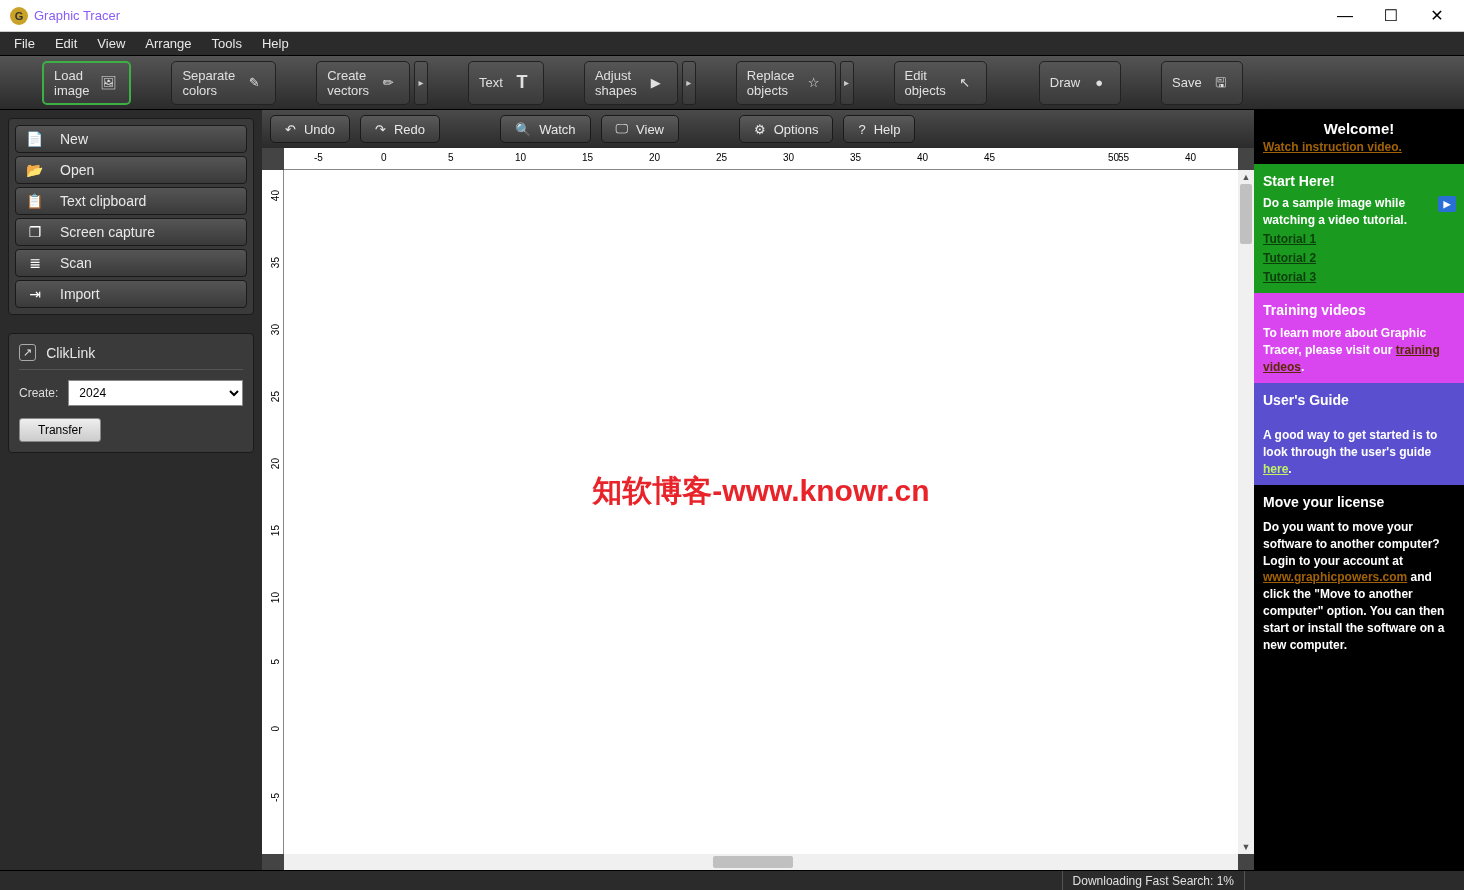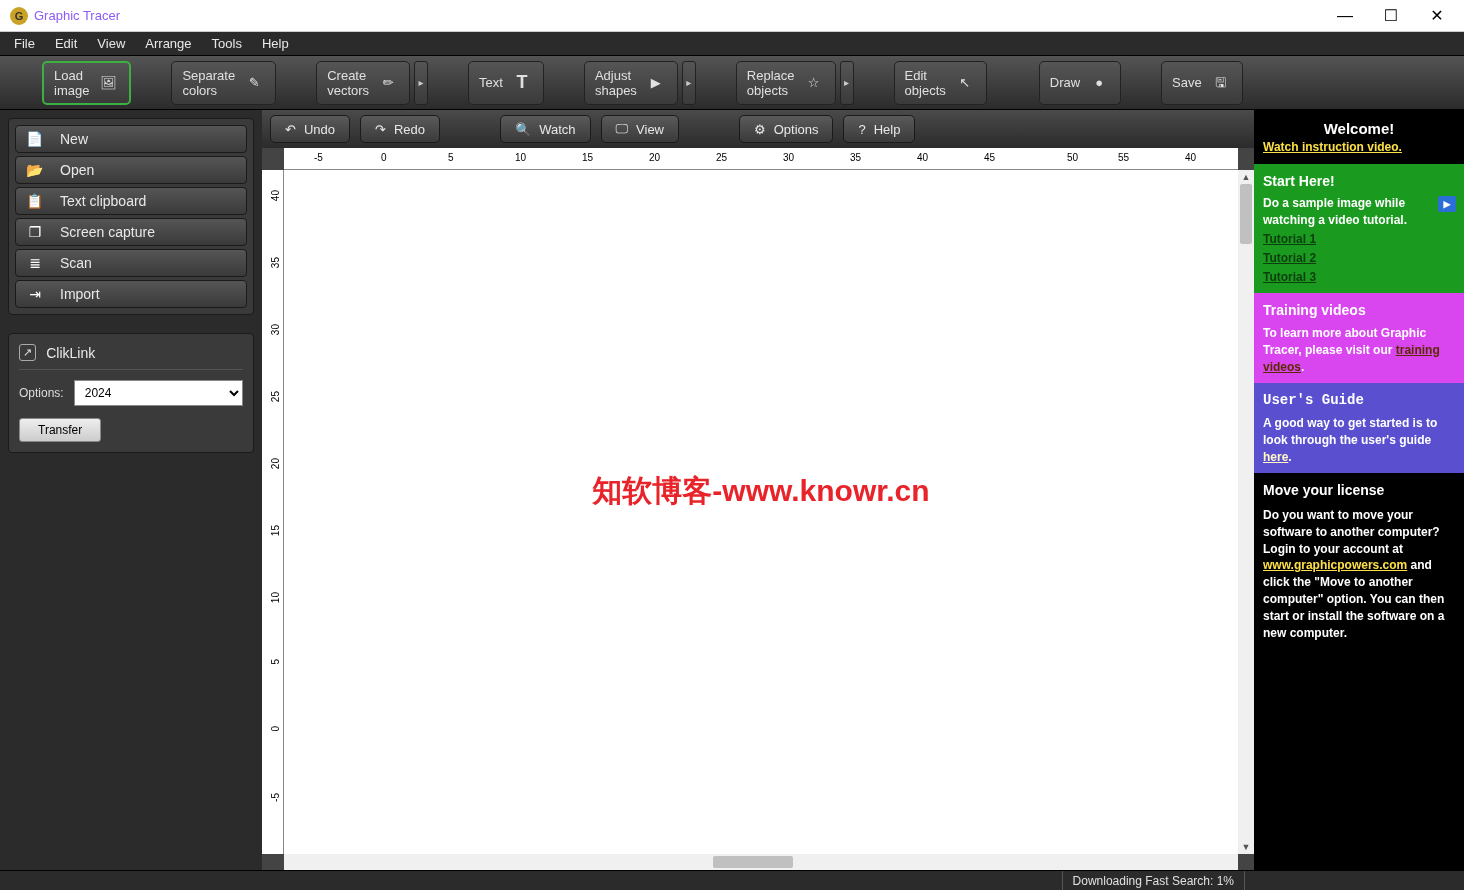--- a/index.html
+++ b/index.html
@@ -59,28 +59,28 @@
 
 .rp-sect { padding: 8px 9px; font-weight: bold; font-size: 12px; line-height: 1.4; }
 .rp-welcome { background: #000; }
 .rp-welcome .title { text-align: center; font-size: 15px; color: #fff; }
 .rp-start { background: #1a9b1f; position: relative; }
 .rp-start .title { color: #fff; font-size: 14px; margin-bottom: 4px; }
 .rp-start .play { position: absolute; right: 8px; top: 32px; width: 18px; height: 16px; background: #2a6fd6; display: flex; align-items: center; justify-content: center; color: #fff; font-size: 9px; border-radius: 2px; }
 .rp-train { background: #d946ef; }
 .rp-train .title { color: #fff; font-size: 14px; margin-bottom: 4px; }
 .rp-guide { background: #5a4fcf; }
-.rp-guide .title { color: #fff; font-size: 14px; margin-bottom: 4px; font-family: Liberation Mono, monospace; }
+.rp-guide .title { color: #fff; font-size: 14px; margin-bottom: 16px; }
 .rp-move { background: #000; }
 .rp-move .title { color: #fff; font-size: 14px; margin-bottom: 6px; }
 .rp-link { text-decoration: underline; cursor: pointer; }
 .rp-start .rp-link { color: #0d3e0d; display: block; margin-top: 2px; }
-.rp-welcome .rp-link, .rp-move .rp-link { color: #fde047; text-decoration: underline; }
+.rp-welcome .rp-link, .rp-move .rp-link { color: #a16207; text-decoration: underline; }
 .rp-train .rp-link { color: #5c2a00; }
-.rp-guide .rp-link { color: #fef9c3; text-decoration: underline; }
+.rp-guide .rp-link { color: #bef264; text-decoration: underline; }
 
 
 .statusbar { height: 20px; background: #2b2b2b; color: #e0e0e0; font-size: 12px; display: flex; align-items: center; border-top: 1px solid #000; }
 .statusbar .seg { padding: 0 10px; border-left: 1px solid #555; height: 100%; display: flex; align-items: center; }
 </style>
 </head>
 <body>
 
 <div class="titlebar">
   <div class="logo">G</div>
@@ -178,21 +178,21 @@
           <span class="ico">⇥</span>
           <span>Import</span>
         </div>
     </div>
     <div class="panel-box">
       <div class="hdr">
           <span class="ico" style="border:1px solid #aaa;padding:1px 3px;border-radius:3px;font-size:11px">↗</span>
           <span>ClikLink</span>
         </div>
       <div class="panel-row">
-        <span>Options:</span>
+        <span>Create:</span>
         <select style="flex:1"><option>2024</option></select>
       </div>
       <button class="transfer-btn">Transfer</button>
     </div>
   </div>
 
   <div class="centerarea">
     <div class="sectoolbar">
       <div class="secbtn">
           <span>↶</span>
@@ -227,21 +227,21 @@
           <span style="left: 97px;">0</span>
           <span style="left: 164px;">5</span>
           <span style="left: 231px;">10</span>
           <span style="left: 298px;">15</span>
           <span style="left: 365px;">20</span>
           <span style="left: 432px;">25</span>
           <span style="left: 499px;">30</span>
           <span style="left: 566px;">35</span>
           <span style="left: 633px;">40</span>
           <span style="left: 700px;">45</span>
-          <span style="left: 756px; padding-left: 27px;">50</span>
+          <span style="left: 797px; padding-left: 27px;">50</span>
           <span style="left: 834px;">55</span>
           <span style="left: 901px;">40</span>
         </div>
       <div class="ruler-v" id="rulerV">
           <span style="top: 20px;">40</span>
           <span style="top: 87px;">35</span>
           <span style="top: 154px;">30</span>
           <span style="top: 221px;">25</span>
           <span style="top: 288px;">20</span>
           <span style="top: 355px;">15</span>

